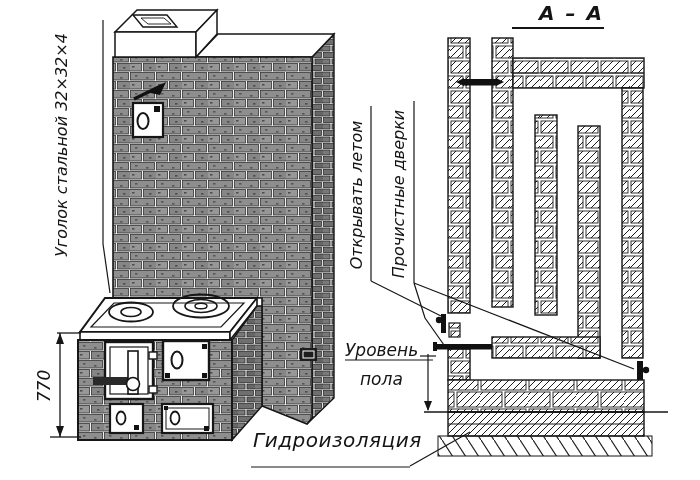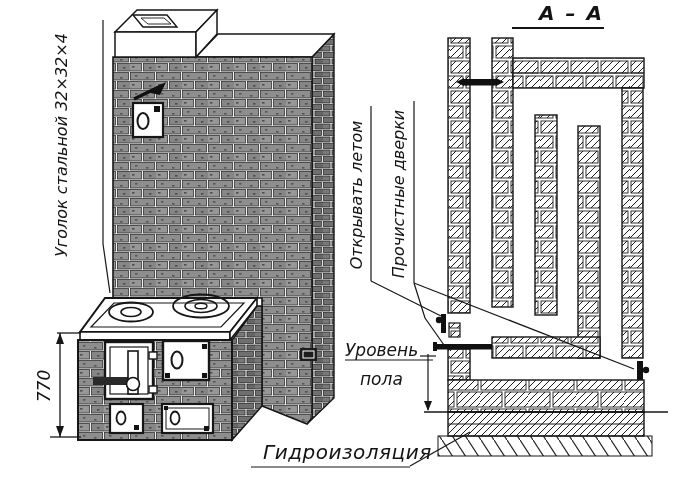--- a/index.html
+++ b/index.html
@@ -218,15 +218,15 @@
 
 <div class="lbl sec-title" style="left:512px;top:3px;width:92px;">А – А</div>
 
 <div class="lbl vert s16" style="left:272px;top:184px;width:176px;height:22px;">Открывать летом</div>
 
 <div class="lbl vert s16" style="left:307px;top:183px;width:190px;height:22px;">Прочистные дверки</div>
 
 <div class="lbl s17" style="left:345px;top:342px;">Уровень</div>
 <div class="lbl s17" style="left:360px;top:363px;margin-top:8px;">пола</div>
 
-<div class="lbl s20" style="left:253px;top:442px;margin-left:10px;">Гидроизоляция</div>
+<div class="lbl s20" style="left:253px;top:430px;">Гидроизоляция</div>
 
 </div>
 
 </body></html>

